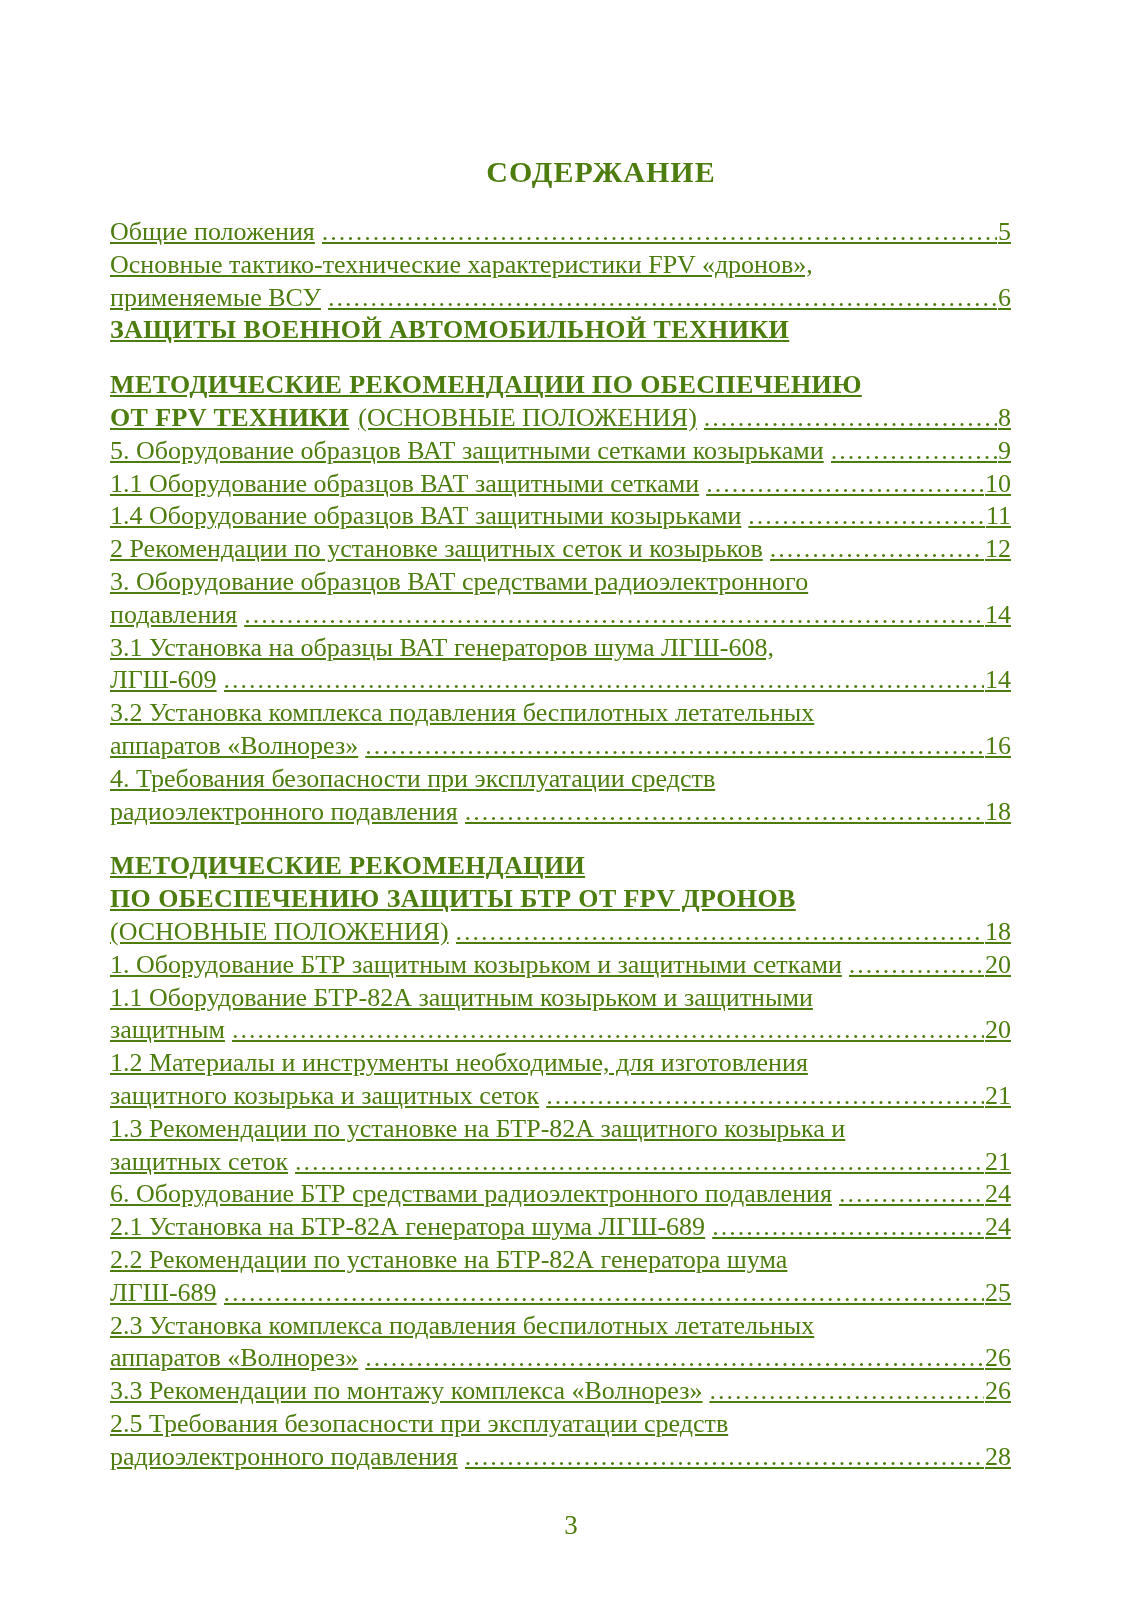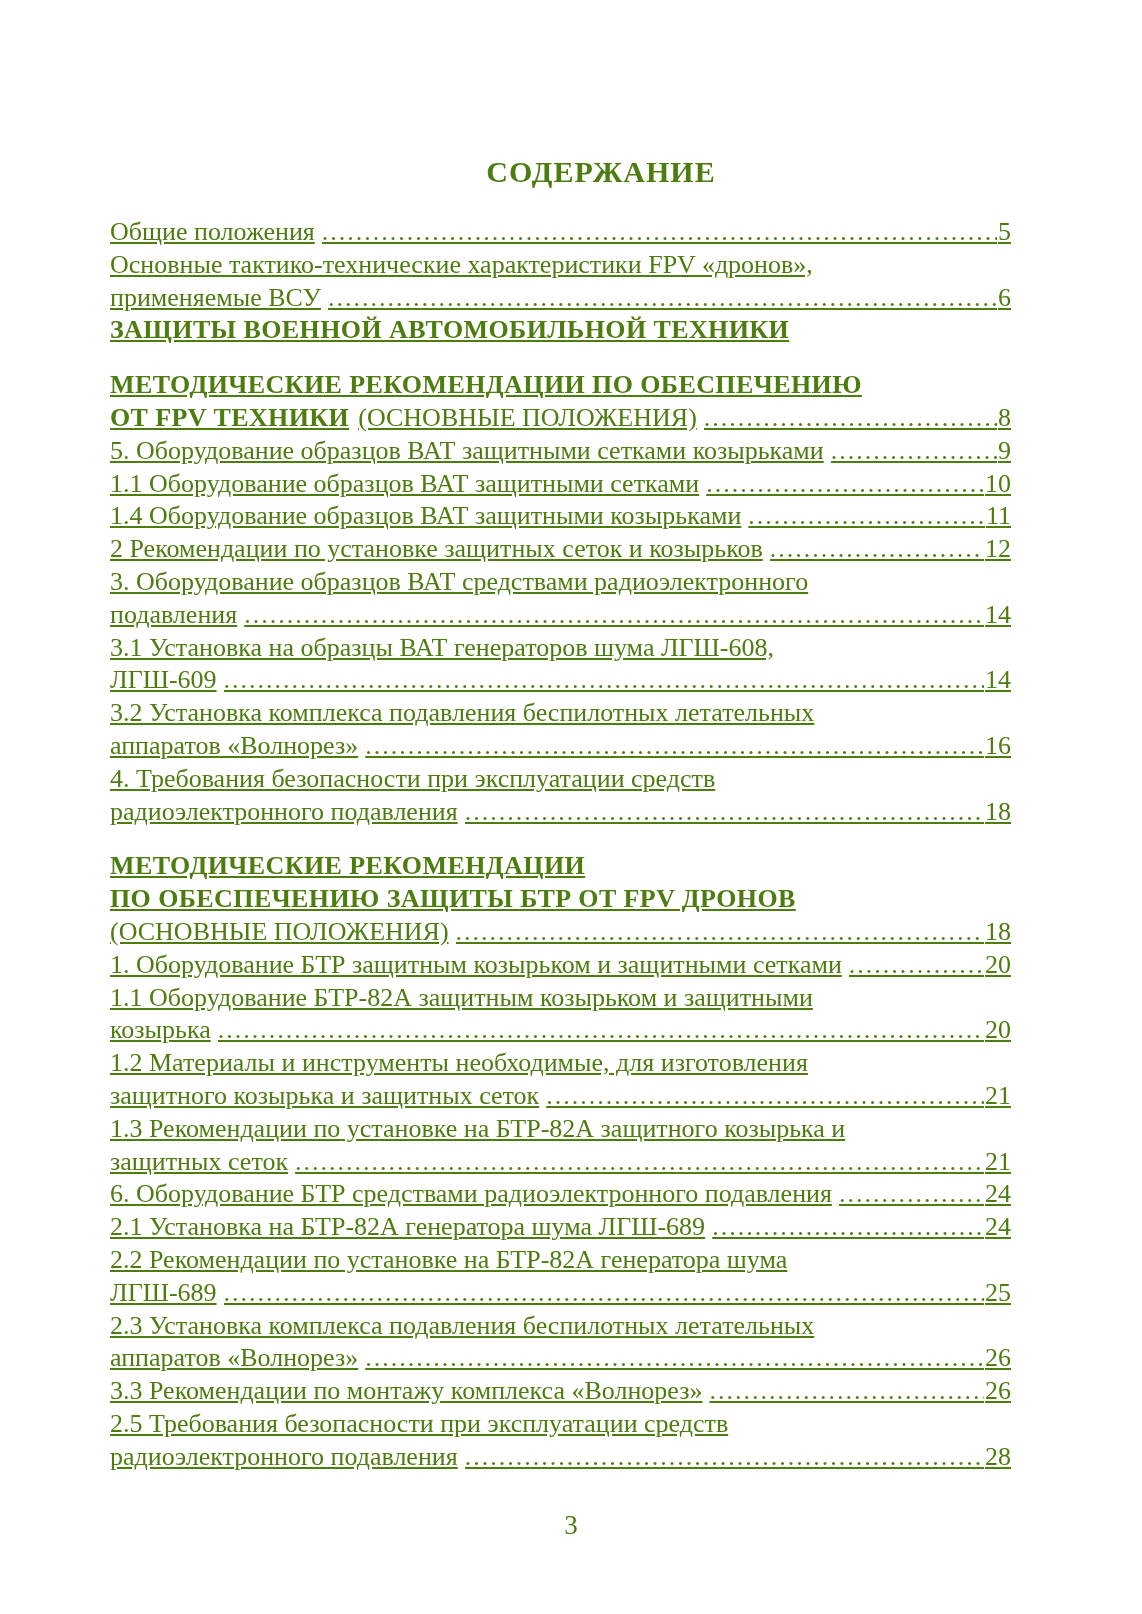--- a/index.html
+++ b/index.html
@@ -202,21 +202,21 @@
     <span class="leader"></span>
     <span class="pg">20</span>
   </div>
       <div class="toc-row">
 
     <span class="t">1.1 Оборудование БТР-82А защитным козырьком и защитными</span>
 
   </div>
       <div class="toc-row">
 
-    <span class="t">козырька</span>
+    <span class="t">защитным</span>
     <span class="leader"></span>
     <span class="pg">20</span>
   </div>
       <div class="toc-row">
 
     <span class="t">1.2 Материалы и инструменты необходимые, для изготовления</span>
 
   </div>
       <div class="toc-row">
 

